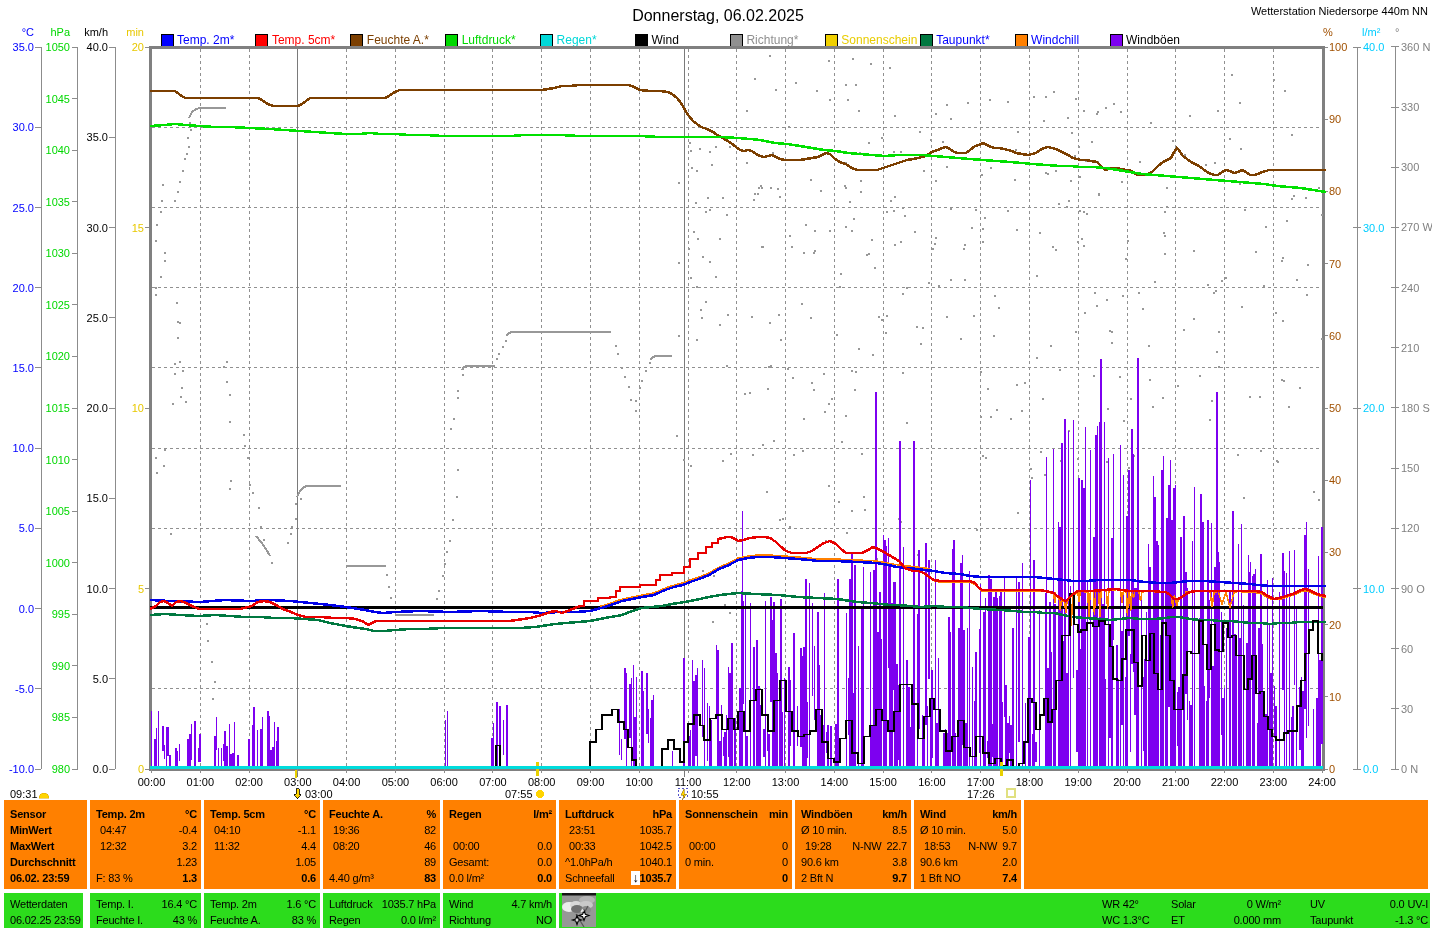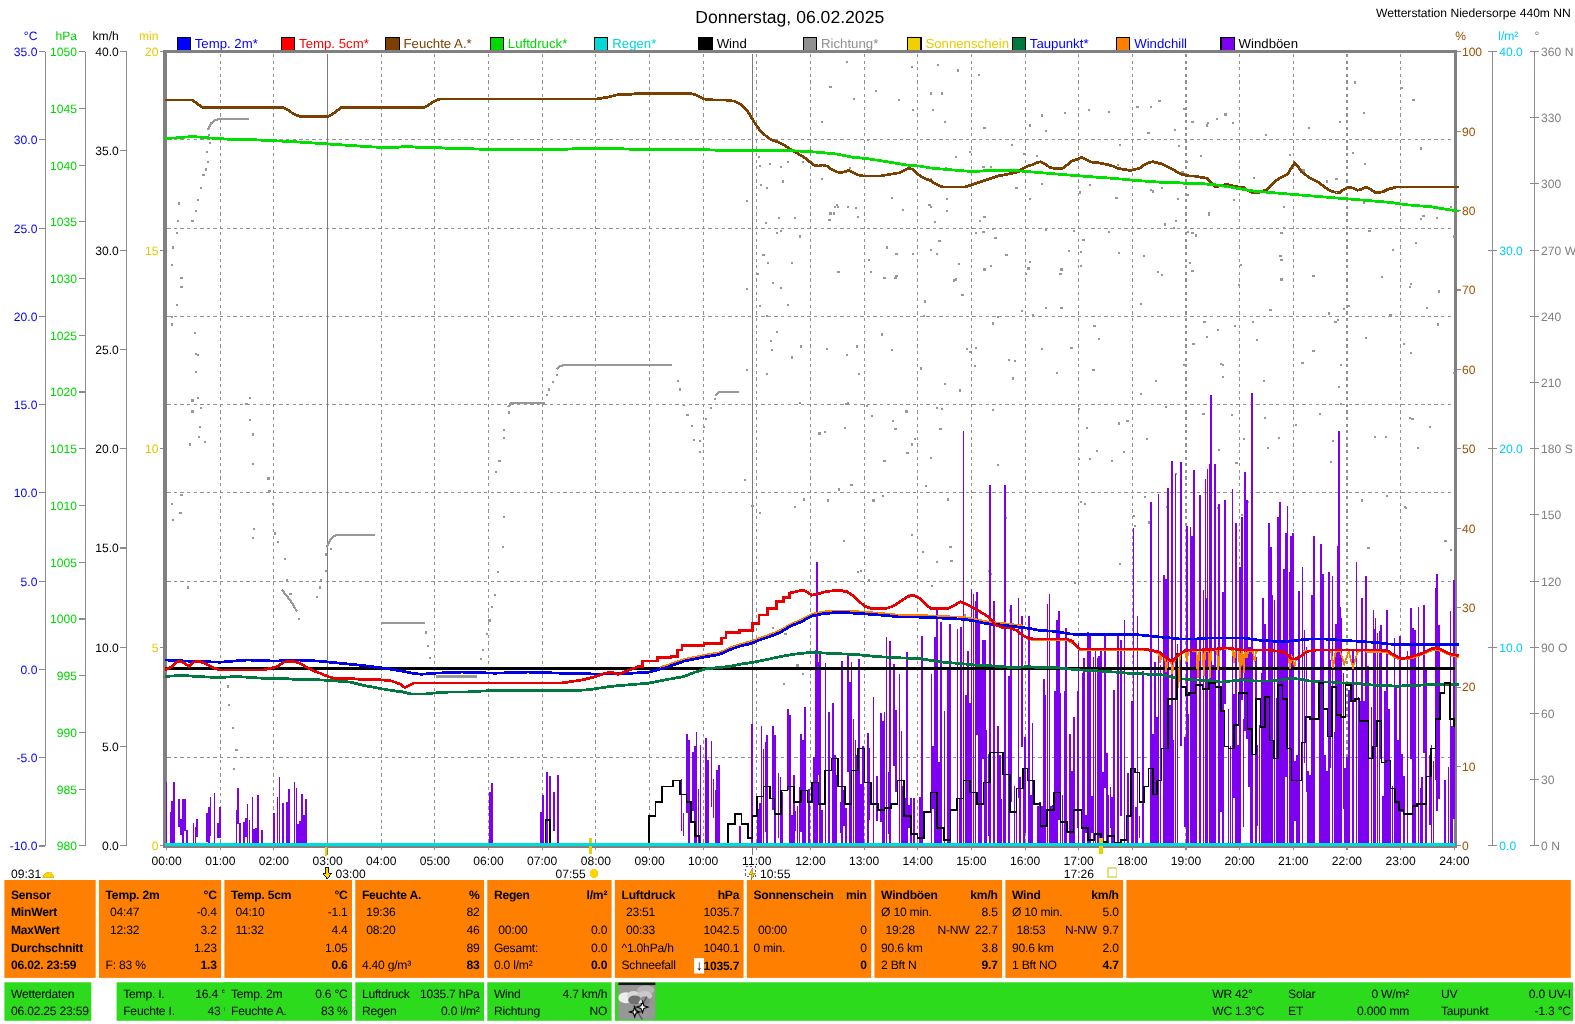--- a/index.html
+++ b/index.html
@@ -1366,49 +1366,49 @@
           <span class=""><i>18:53</i></span>
           <span class="mid">N-NW</span>
           <span class="" style="margin-left:5px">9.7</span>
         </div>
         <div class="r">
           <span class="">90.6 km</span>
           <span class="" style="margin-left:auto">2.0</span>
         </div>
         <div class="r">
           <span class="">1 Bft NO</span>
-          <span class="b" style="margin-left:auto">4.7</span>
+          <span class="b" style="margin-left:auto">7.4</span>
         </div>
       </div>
       <div class="col" style="left:1024px;width:404px"></div>
     </div><div id="grn">
       <div class="col" style="left:4px;width:79px">
         <div class="r">
           <span class="">Wetterdaten</span>
           <span class="" style="margin-left:auto"></span>
         </div>
         <div class="r">
           <span class="">06.02.25 23:59</span>
           <span class="" style="margin-left:auto"></span>
         </div>
       </div>
-      <div class="col" style="left:106px;width:111px">
+      <div class="col" style="left:90px;width:111px">
         <div class="r">
           <span class="">Temp. I.</span>
           <span class="" style="margin-left:auto">16.4 °C</span>
         </div>
         <div class="r">
           <span class="">Feuchte I.</span>
           <span class="" style="margin-left:auto">43 %</span>
         </div>
       </div>
       <div class="col" style="left:204px;width:116px">
         <div class="r">
           <span class="">Temp. 2m</span>
-          <span class="" style="margin-left:auto">0.6 °C</span>
+          <span class="" style="margin-left:auto">1.6 °C</span>
         </div>
         <div class="r">
           <span class="">Feuchte A.</span>
           <span class="" style="margin-left:auto">83 %</span>
         </div>
       </div>
       <div class="col" style="left:323px;width:117px">
         <div class="r">
           <span class="">Luftdruck</span>
           <span class="" style="margin-left:auto">1035.7 hPa</span>

